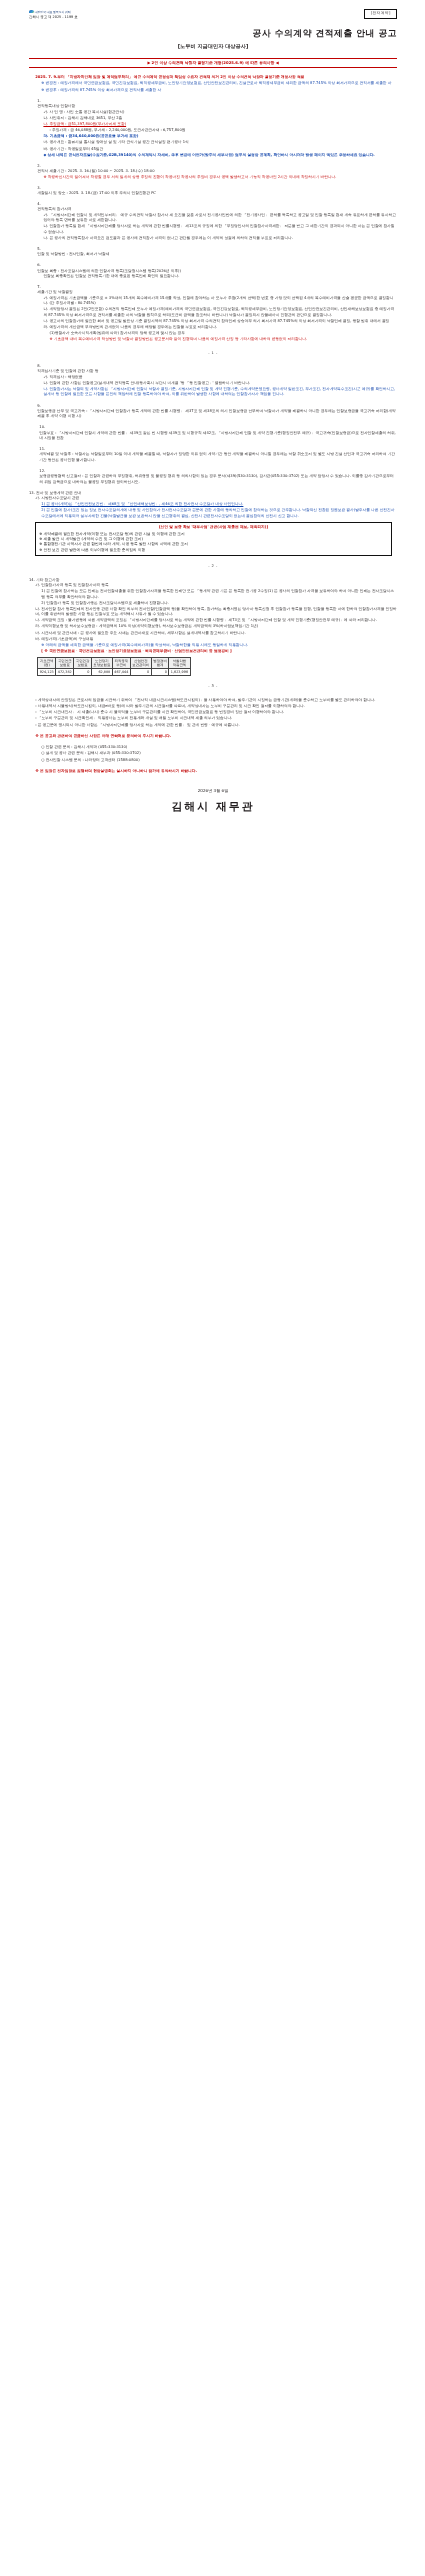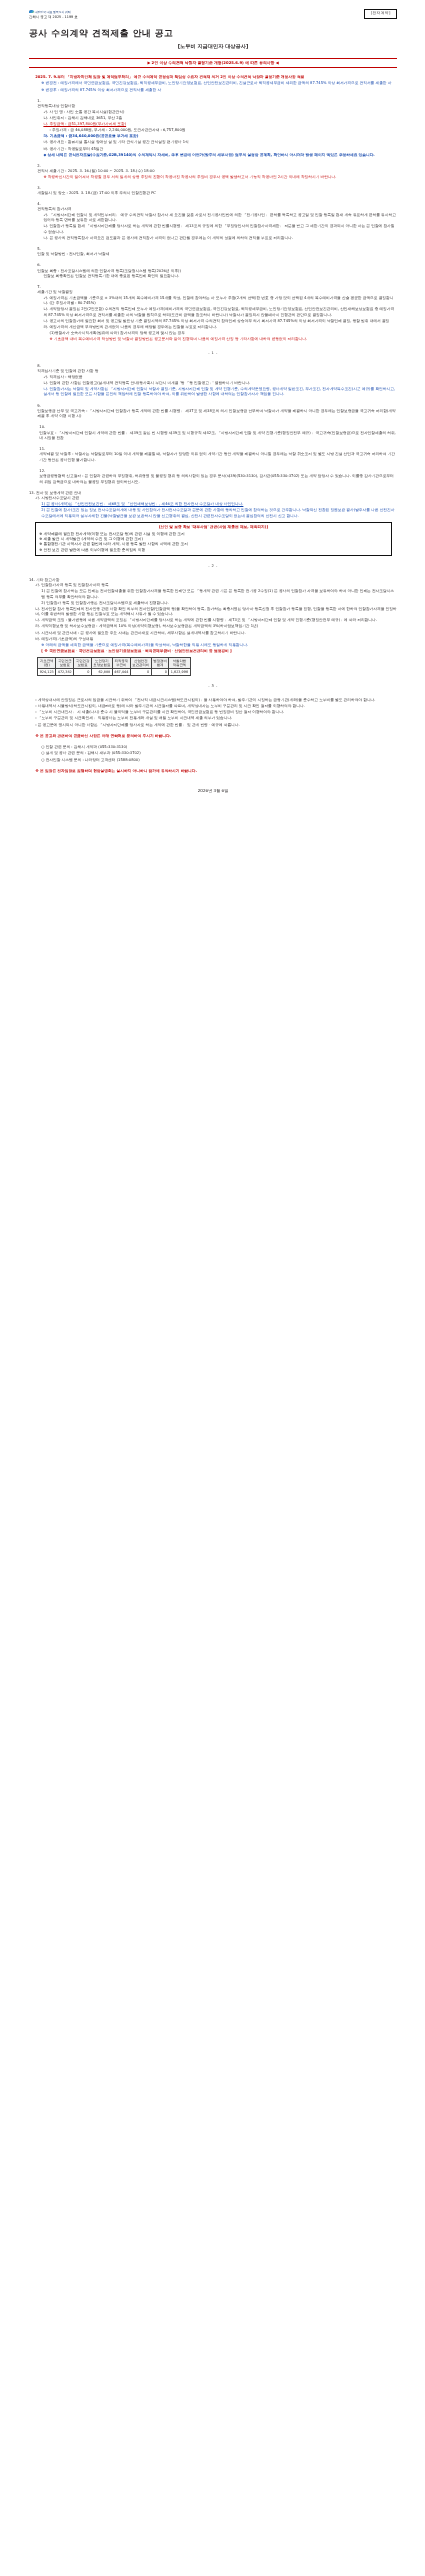--- a/index.html
+++ b/index.html
@@ -68,21 +68,21 @@
   }
   .stamp {
     border: 0.5px solid #111;
     padding: 1px 5.2px;
     font-size: 3.6px;
     letter-spacing: 0.5px;
     background: #fff;
   }
   
   h1.doc-title {
-    text-align: left;
+    text-align: right;
     font-size: 8.8px;
     font-weight: bold;
     letter-spacing: 0.5px;
     margin: 7.2px 0 3.1px 0;
   }
   .doc-subtitle {
     text-align: center;
     font-size: 5.2px;
     font-weight: bold;
     margin: 0 0 7.2px 0;
@@ -386,15 +386,16 @@
     </div>
     <div class="ln ind2">
       <span>○ 전자입찰 시스템 문의</span>
       <span>: 나라장터 고객센터 (1588-0800)</span>
     </div>
     <div class="spacer-sm"></div>
     <div class="ln ind1 redb">※ 본 입찰은 전자입찰로 집행하며 현장설명회는 실시하지 아니하니 참가에 유의하시기 바랍니다.</div>
   </div>
 
   <div class="sig-date">2026년 3월 6일</div>
+  <div class="sig-name">김해시 재무관</div>
 
 </div>
 
 
 </body></html>

